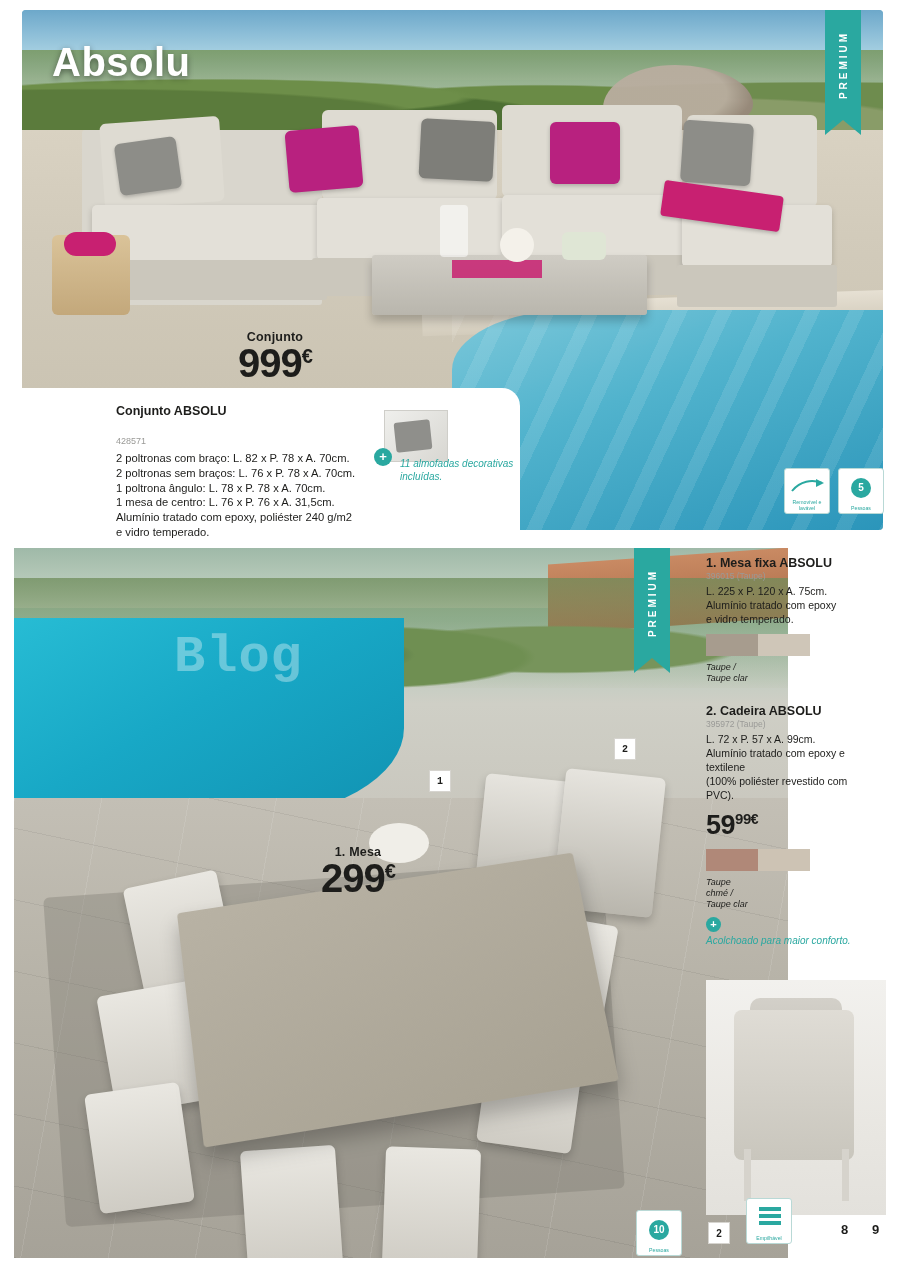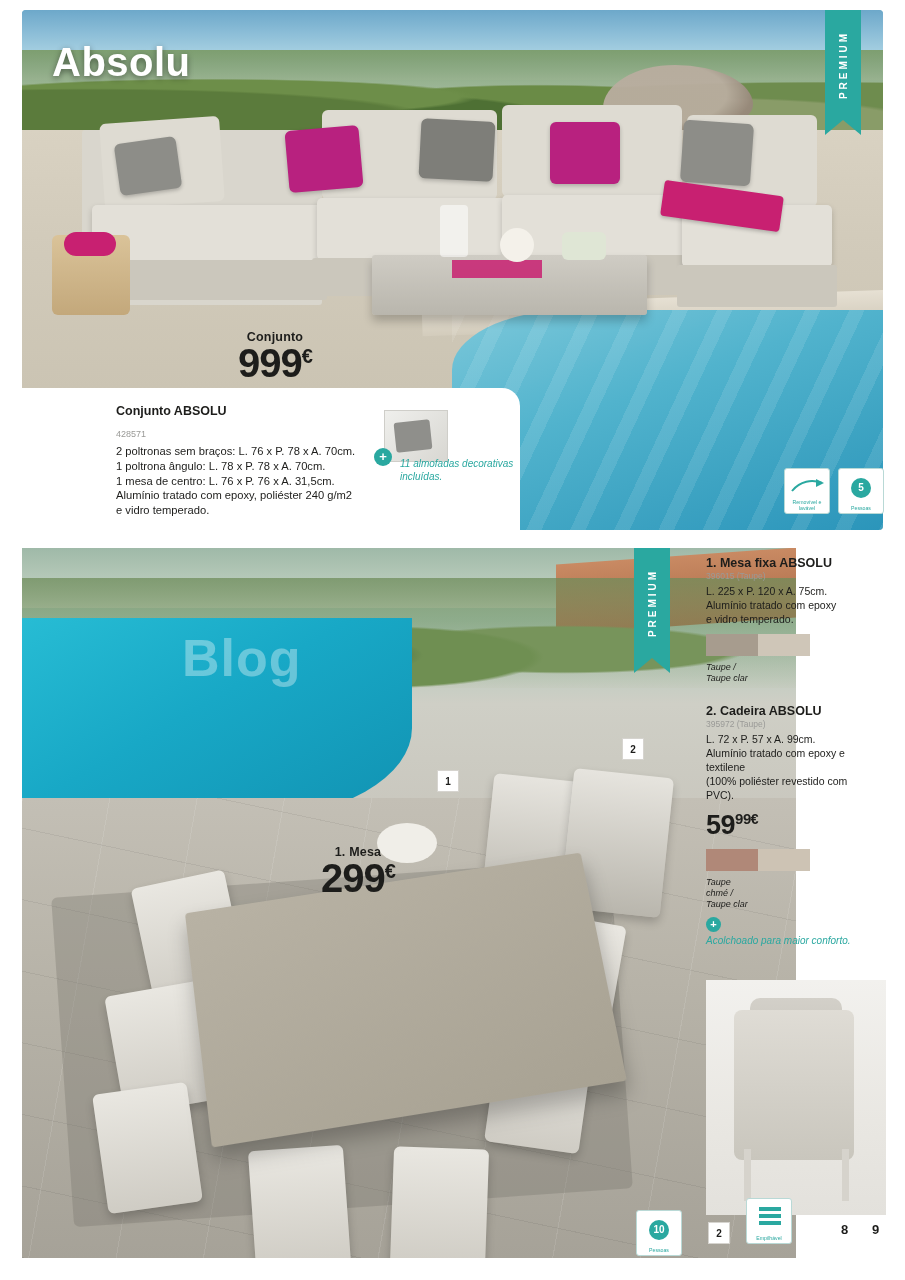--- a/index.html
+++ b/index.html
@@ -96,21 +96,21 @@
   .price-block .label { font-size:12.5px; font-weight:600; letter-spacing:.2px; }
   .price-block .amount { font-size:40px; font-weight:800; line-height:.95; letter-spacing:-1px; }
   .price-block .amount .cur { font-size:20px; vertical-align:super; font-weight:800; }
 
   
   .info-card {
     position:absolute; left:0; bottom:0; width:498px; height:142px;
     background:#fff; border-top-right-radius:18px; border-bottom-right-radius:0;
     padding:16px 18px 12px 94px;
   }
-  .info-card h3 { font-size:12.5px; font-weight:700; color:#1d1d1b; margin-bottom:11px; }
+  .info-card h3 { font-size:12.5px; font-weight:700; color:#1d1d1b; margin-bottom:18px; }
   .info-card .ref { font-size:9px; color:#9a9a97; margin-bottom:5px; }
   .info-card p { font-size:11.2px; line-height:1.32; color:#1d1d1b; }
 
   .pillow-thumb {
     position:absolute; left:362px; top:22px; width:64px; height:52px;
     background:linear-gradient(135deg,#efefec,#d8d7d2);
     border:1px solid #cfcec9;
   }
   .pillow-thumb .p1{ position:absolute; left:10px; top:10px; width:36px; height:30px; background:#8f8f8b; border-radius:3px; transform:rotate(-6deg); }
   .plus-badge {
@@ -126,22 +126,23 @@
   }
   .picto .cap { position:absolute; left:0; right:0; bottom:2px; font-size:5.2px; color:#2aa8a0; line-height:1.05; }
   .picto .circ {
     position:absolute; left:50%; top:9px; transform:translateX(-50%);
     width:20px; height:20px; border-radius:50%; background:#2aa8a0; color:#fff;
     font-size:10px; font-weight:700; line-height:20px;
   }
 
   
   .bottom-photo {
-    position:absolute; left:22px; top:548px; width:774px; height:710px; overflow:hidden;
+    position:absolute; left:14px; top:548px; width:774px; height:710px; overflow:hidden;
     background: linear-gradient(180deg,#bcd7c7 0%, #a9c8b8 10%, #cfcfc6 22%, #c6c3ba 45%, #b9b5ab 75%, #a9a59b 100%);
+    font-family: Liberation Mono, monospace;
   }
   .bp-sky { position:absolute; left:0; top:0; width:100%; height:60px; background:linear-gradient(180deg,#9fb9a8,#cbd8c8); }
   .bp-roof { position:absolute; right:0; top:8px; width:240px; height:70px; background:linear-gradient(180deg,#c98a63,#a96a47); transform:skewY(-4deg); }
   .bp-greens {
     position:absolute; left:0; top:30px; width:100%; height:110px;
     background:
       radial-gradient(ellipse at 12% 70%, #5f7f4a 0 30%, transparent 32%),
       radial-gradient(ellipse at 33% 60%, #c75d9a 0 14%, transparent 16%),
       radial-gradient(ellipse at 46% 72%, #6f8f52 0 26%, transparent 28%),
       radial-gradient(ellipse at 70% 65%, #77945b 0 22%, transparent 24%),
@@ -271,20 +272,21 @@
     <div class="price-block" style="left:198px; top:320px; width:110px;">
       <div class="label">Conjunto</div>
       <div class="amount">
         <span>999</span><span class="cur">€</span>
       </div>
     </div>
 
     <div class="info-card">
       <h3>Conjunto ABSOLU</h3>
       <div class="ref">428571</div>
+      <p>2 poltronas com braço: L. 82 x P. 78 x A. 70cm.</p>
       <p>2 poltronas sem braços: L. 76 x P. 78 x A. 70cm.</p>
       <p>1 poltrona ângulo: L. 78 x P. 78 x A. 70cm.</p>
       <p>1 mesa de centro: L. 76 x P. 76 x A. 31,5cm.</p>
       <p>Alumínio tratado com epoxy, poliéster 240 g/m2</p>
       <p>e vidro temperado.</p>
 
       <div class="pillow-thumb">
         <div class="p1"></div>
       </div>
       <div class="plus-badge">+</div>

